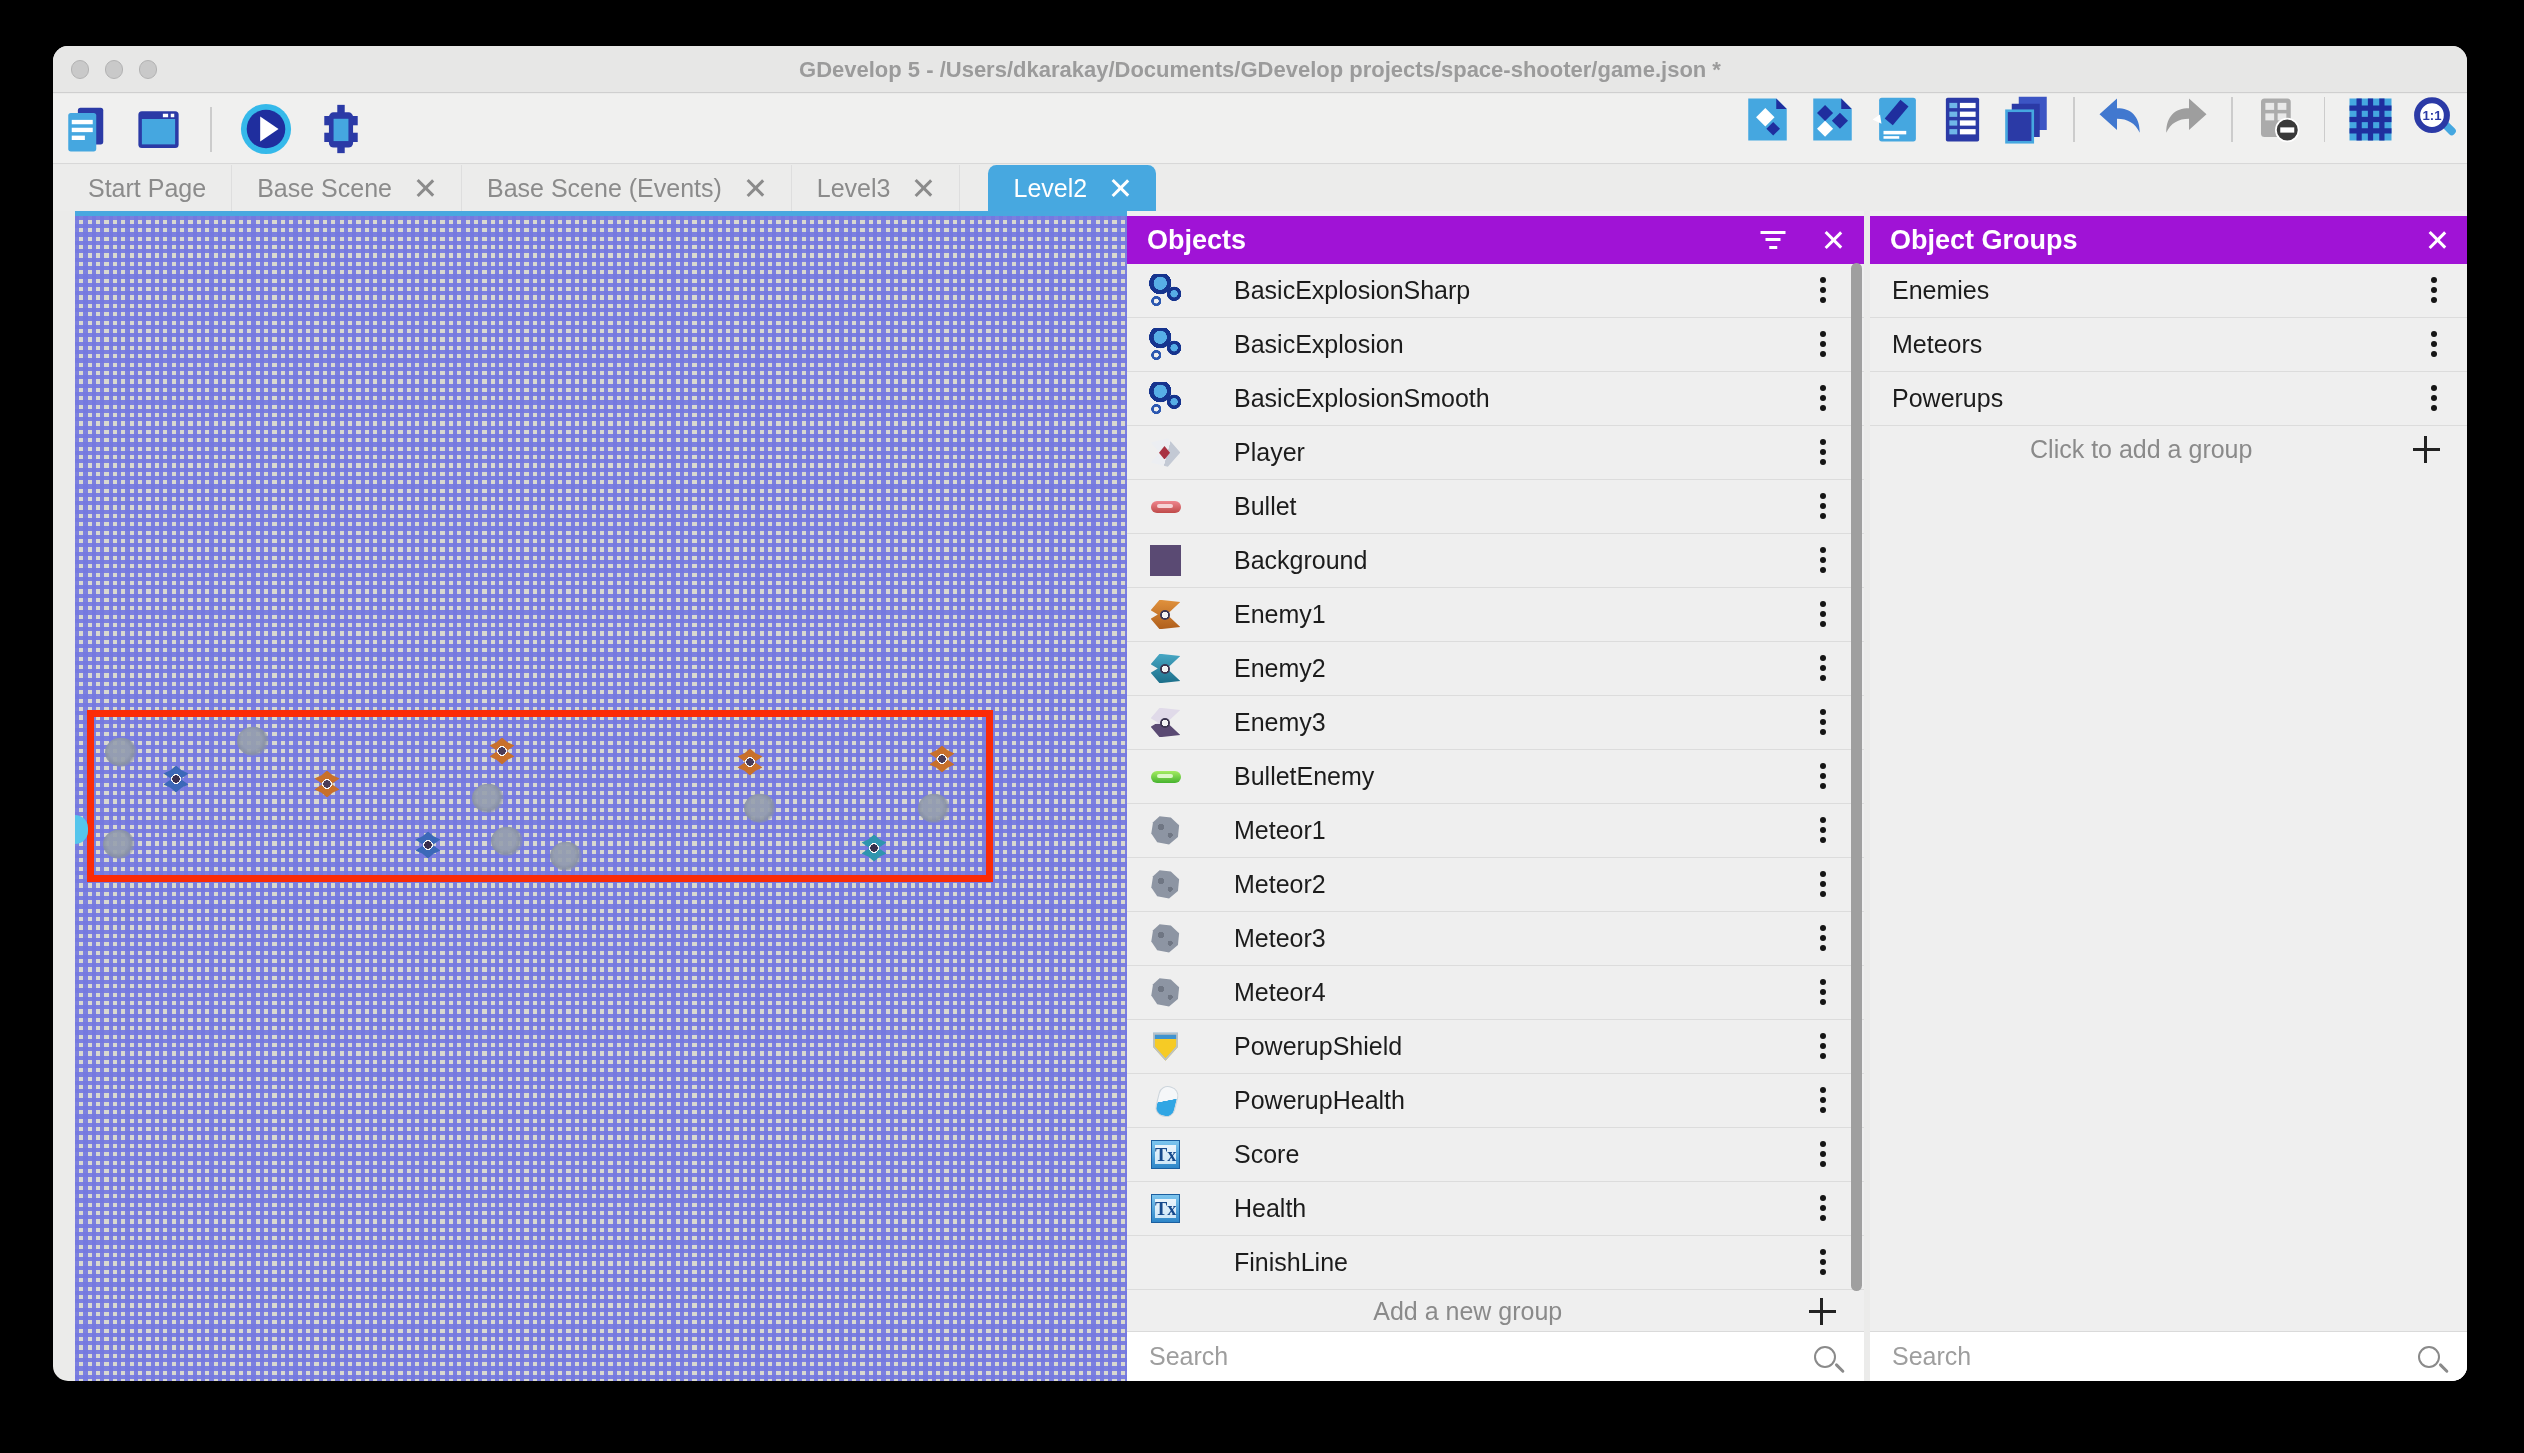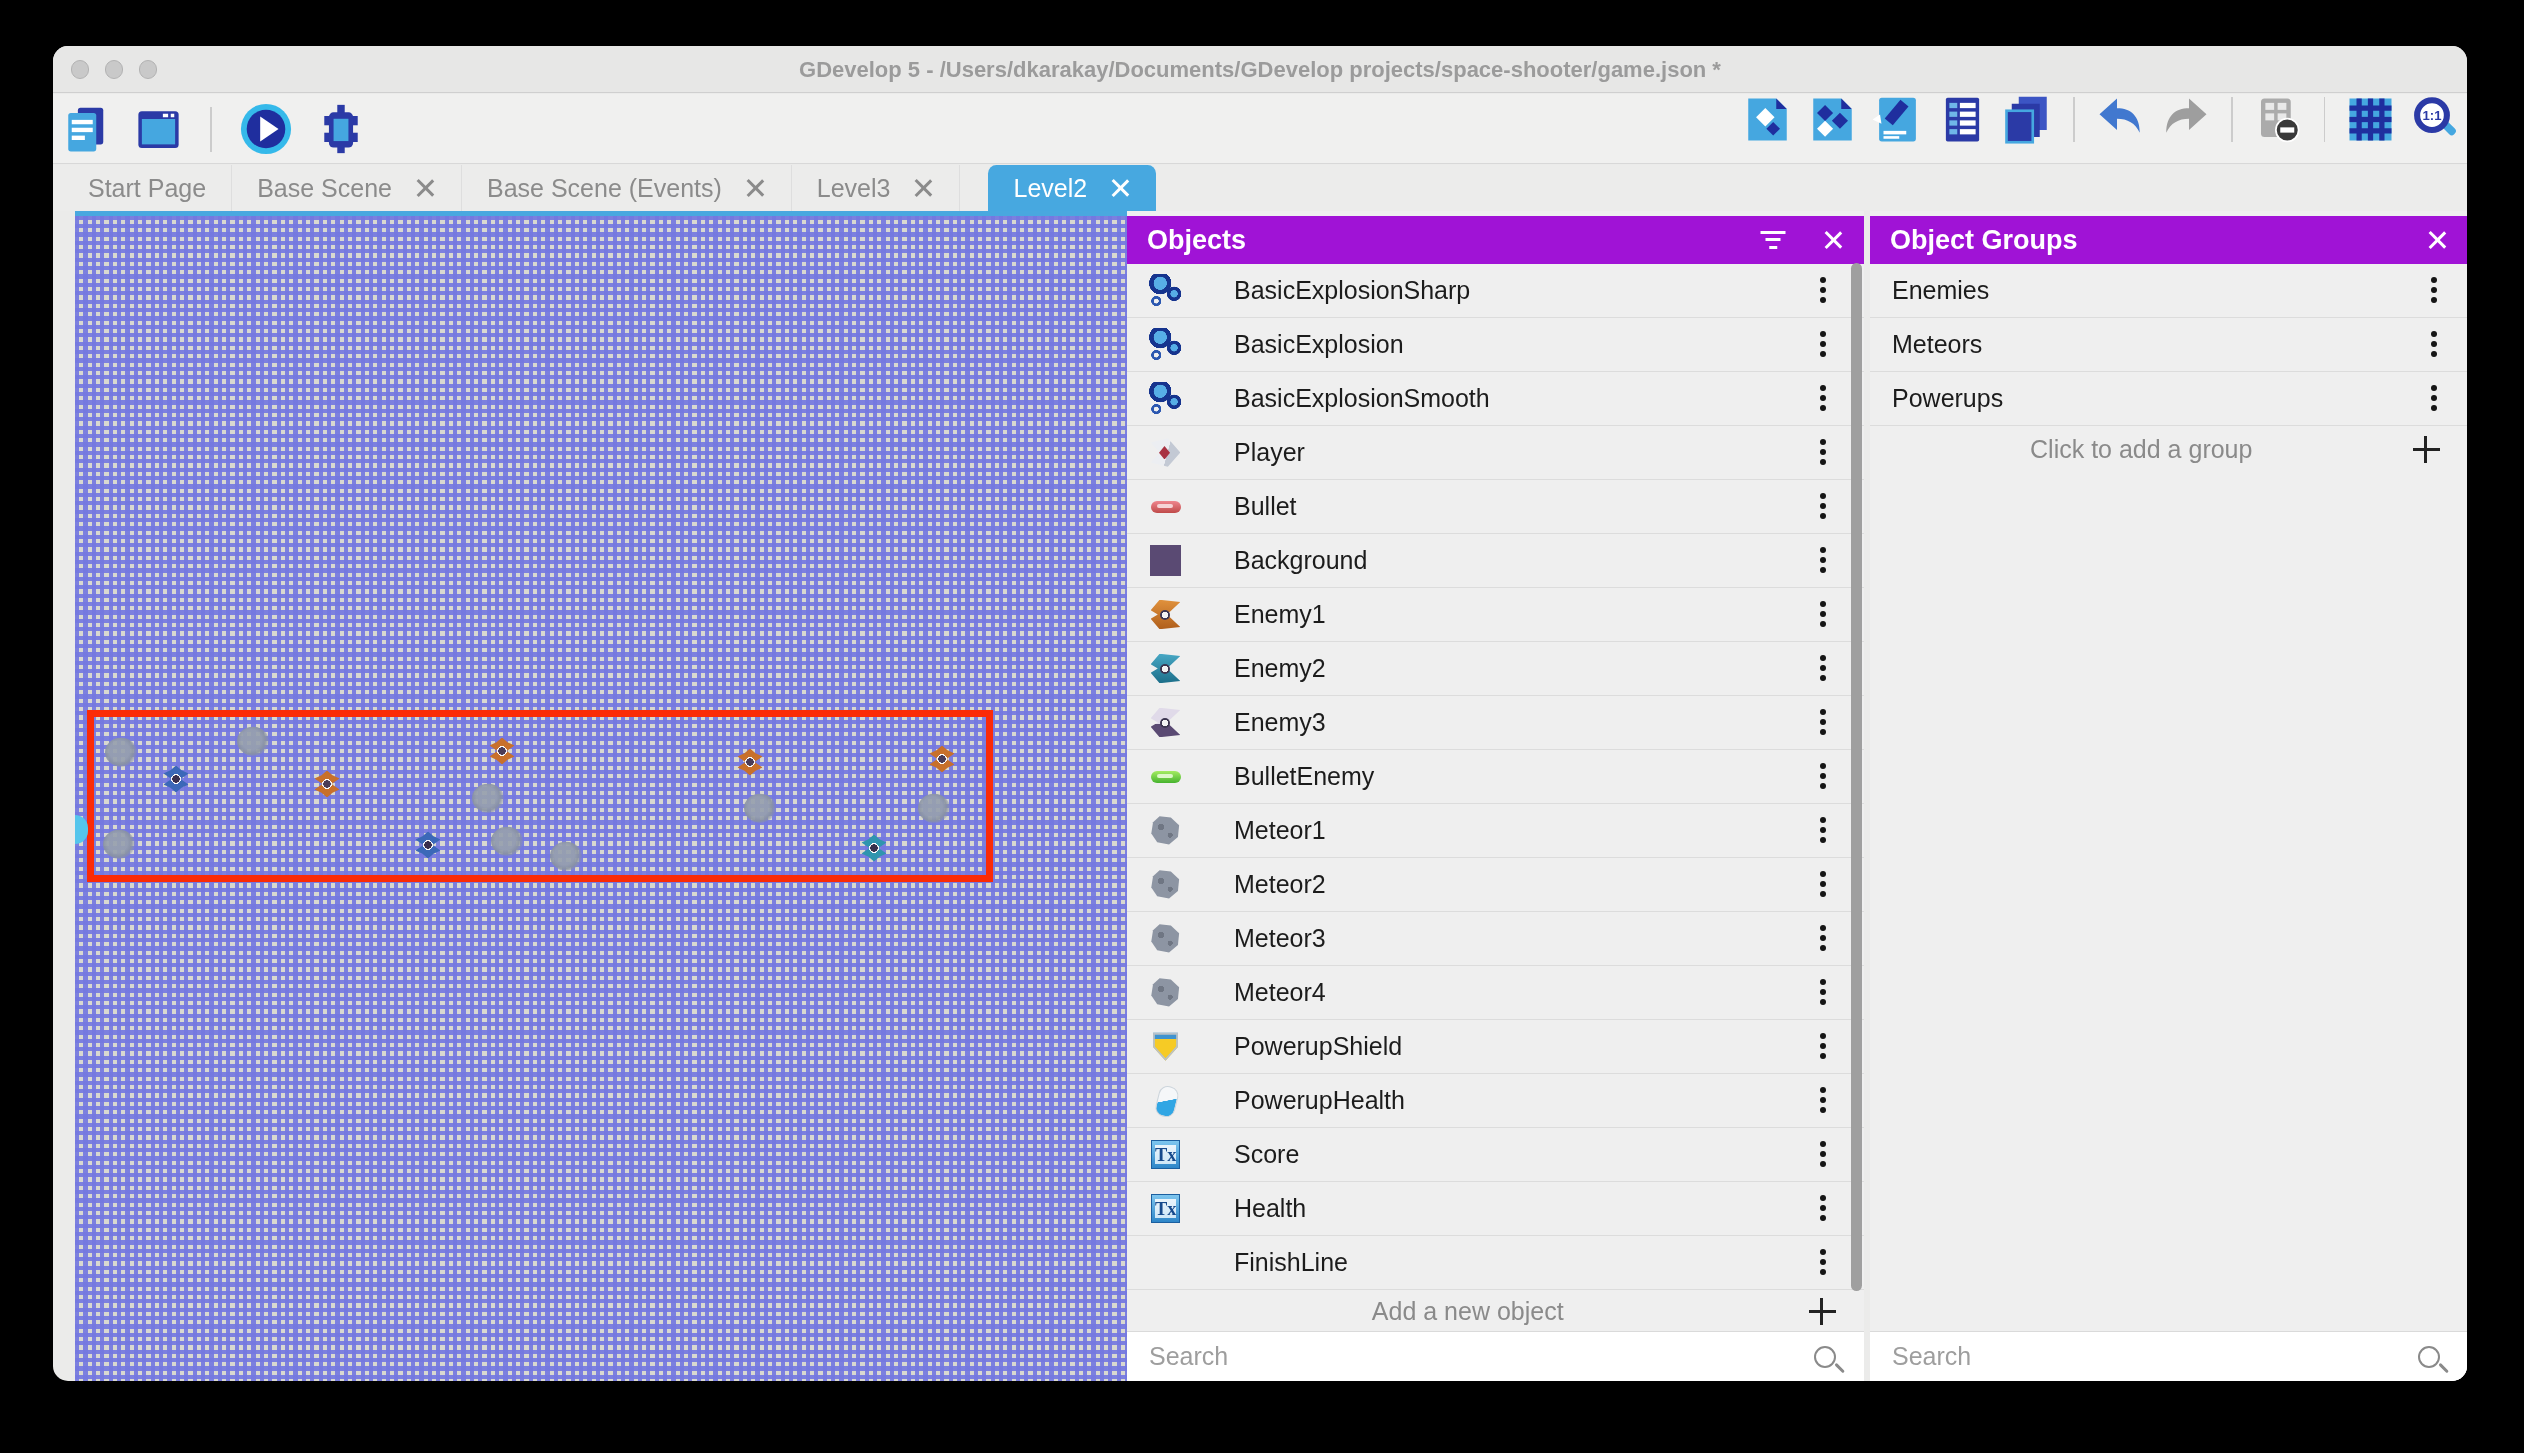--- a/index.html
+++ b/index.html
@@ -397,21 +397,21 @@
           <span class="label">Health</span>
           <span class="dots"></span>
         </div>
           <div class="row">
           <div class="oi oi-none" data-glyph="Tx"></div>
           <span class="label">FinishLine</span>
           <span class="dots"></span>
         </div>
         </div>
     <div class="add-row">
-      <span class="add-label">Add a new object</span>
+      <span class="add-label">Add a new group</span>
       <span class="plus-icon"></span>
     </div>
     <div class="obj-scrollbar"></div>
     <div class="search-row">
       <input class="search-input" type="text" placeholder="Search" style="">
       <span class="mag-icon"></span>
     </div>
   </div>
 
   <div class="panel groups">

